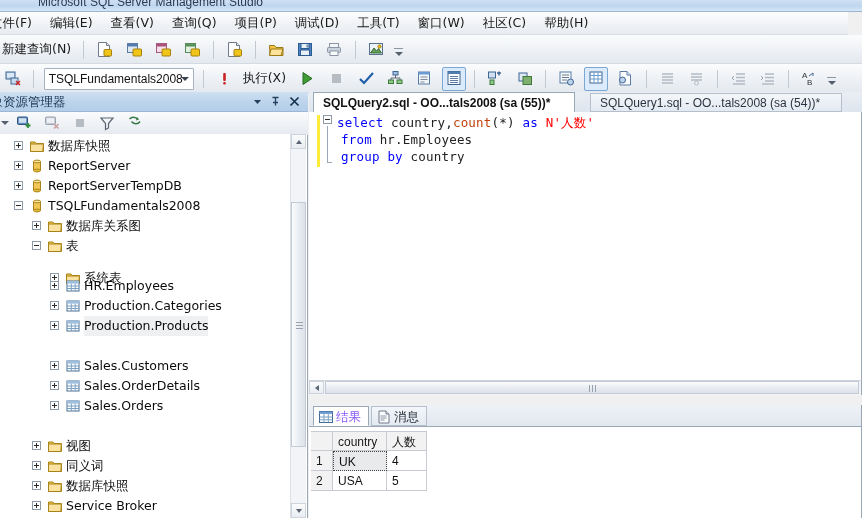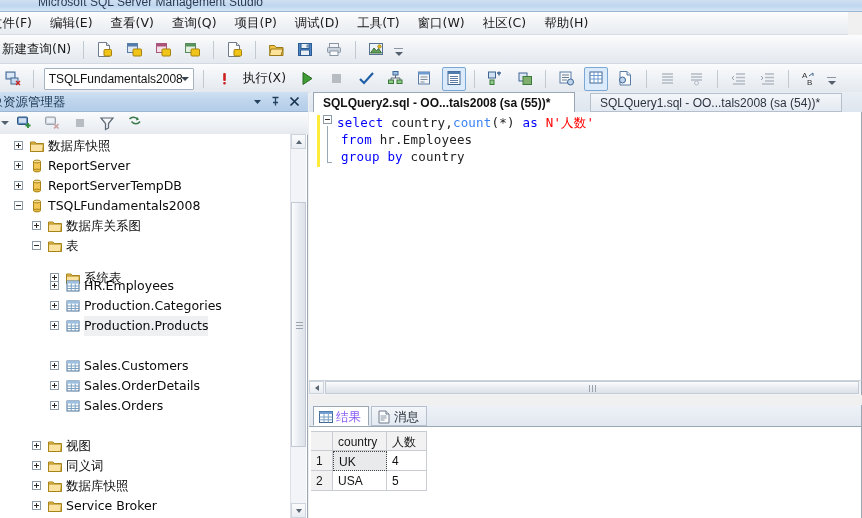--- a/index.html
+++ b/index.html
@@ -154,21 +154,21 @@
   }
 
   .editor{
     position:absolute;left:0;top:20px;right:0;height:268px;background:#fff;
     border-right:1px solid #9aa7b5;box-sizing:border-box;overflow:hidden;
   }
   .gutter{position:absolute;left:0;top:0;width:12px;height:100%;background:#fff;}
   .codeline{position:absolute;left:16px;white-space:pre;font-size:12.5px;
      font-family:"DejaVu Sans Mono","Liberation Mono",monospace;letter-spacing:0.2px;}
   .kw{color:#0000ff;}
-  .fn{color:#3b82f6;}
+  .fn{color:#c2410c;}
   .id{color:#222;}
   .pn{color:#222;}
   .lit{color:#ff0000;}
   .yellowbar{position:absolute;left:8px;width:3px;background:#ffec3a;}
   .fold{position:absolute;left:14px;top:3px;width:9px;height:9px;border:1px solid #8d9aa8;background:#fff;box-sizing:border-box;}
   .fold:before{content:"";position:absolute;left:1px;top:3px;width:5px;height:1px;background:#2b2b2b;}
   .foldline{position:absolute;left:18px;width:1px;background:#9aa7b5;}
   .foldend{position:absolute;width:5px;height:1px;background:#9aa7b5;}
 
   .hsb{

